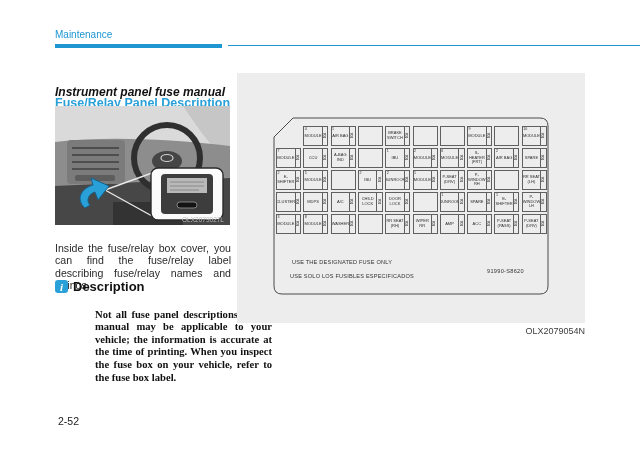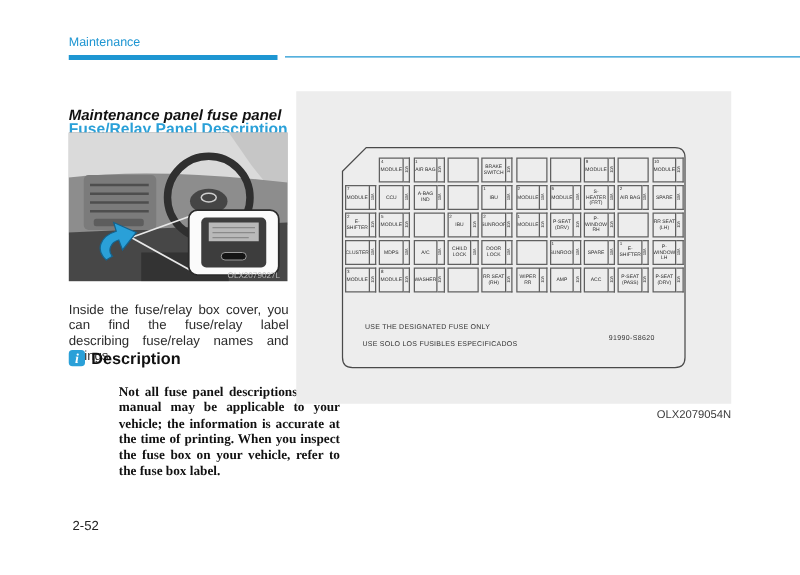--- a/index.html
+++ b/index.html
@@ -40,21 +40,21 @@
   .diagram-caption{left:510px;top:326px;width:75px;text-align:right;font-size:9px;color:#3c3c3c;}
 </style>
 </head>
 <body>
 
 <div class="abs chapter">Maintenance</div>
 <div class="abs hdr-bar"></div>
 <div class="abs hdr-rule"></div>
 
 <div class="abs sec-title">Fuse/Relay Panel Description</div>
-<div class="abs sub-title">Maintenance panel fuse panel</div>
+<div class="abs sub-title">Instrument panel fuse manual</div>
 
 <div class="abs figure">
   <svg viewBox="0 0 175 119" width="175" height="119">
     <rect x="0" y="0" width="175" height="119" fill="#b5b5b5"></rect>
     <rect x="0" y="0" width="175" height="38" fill="#dadada"></rect>
     <path d="M128 0 L175 0 L175 62 L146 26 Z" fill="#c6c6c6"></path>
     <path d="M0 36 Q 70 28 175 40 L175 74 L0 82 Z" fill="#8d8d8d"></path>
     <path d="M0 80 L175 72 L175 119 L0 119 Z" fill="#474747"></path>
     <rect x="58" y="96" width="70" height="23" fill="#333333"></rect>
     <circle cx="112" cy="52" r="33" fill="none" stroke="#2f2f2f" stroke-width="6"></circle>

